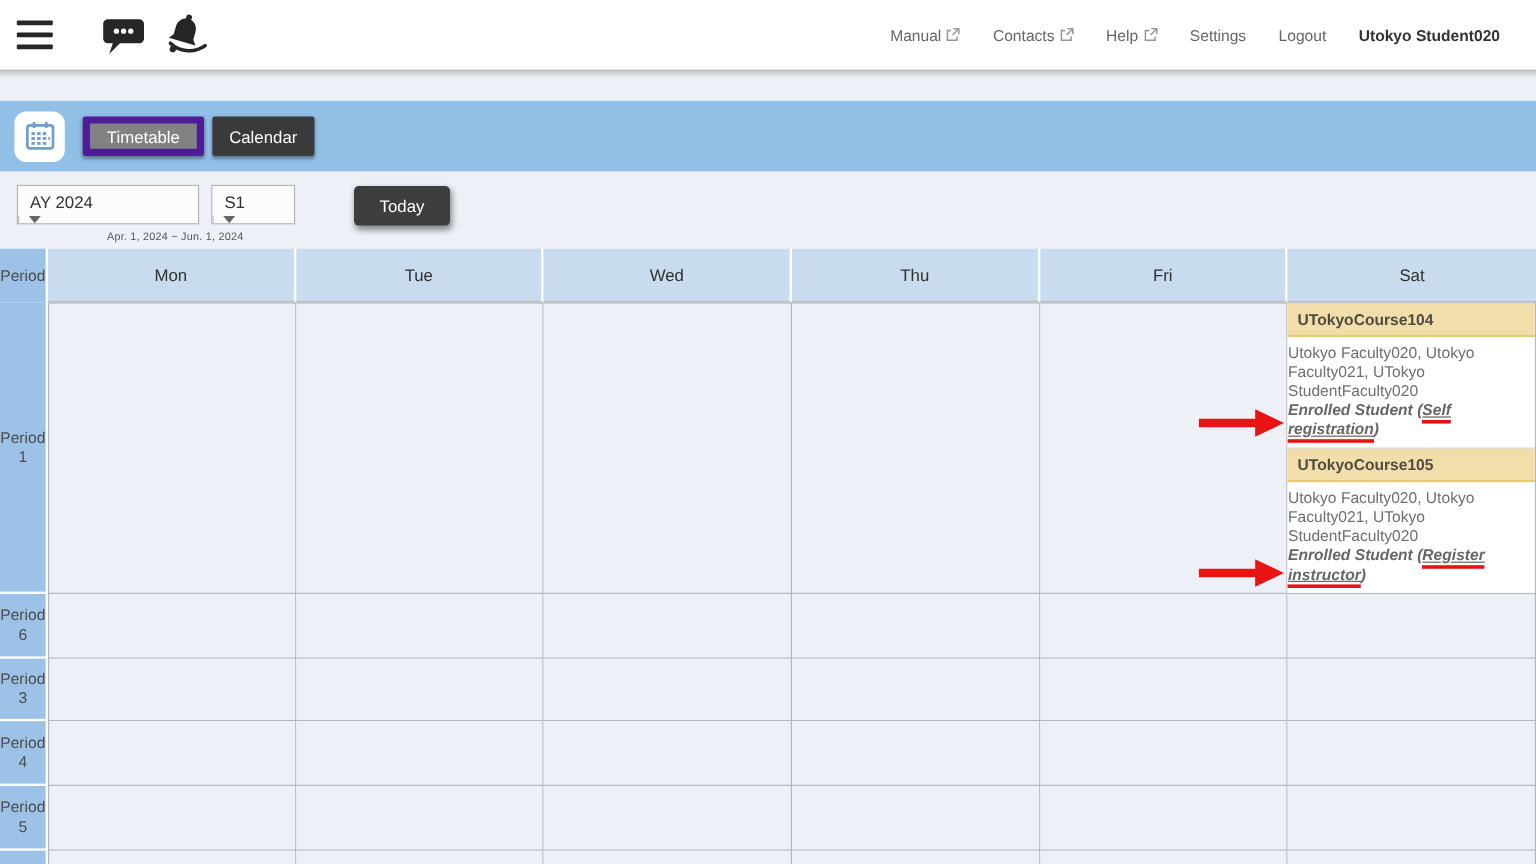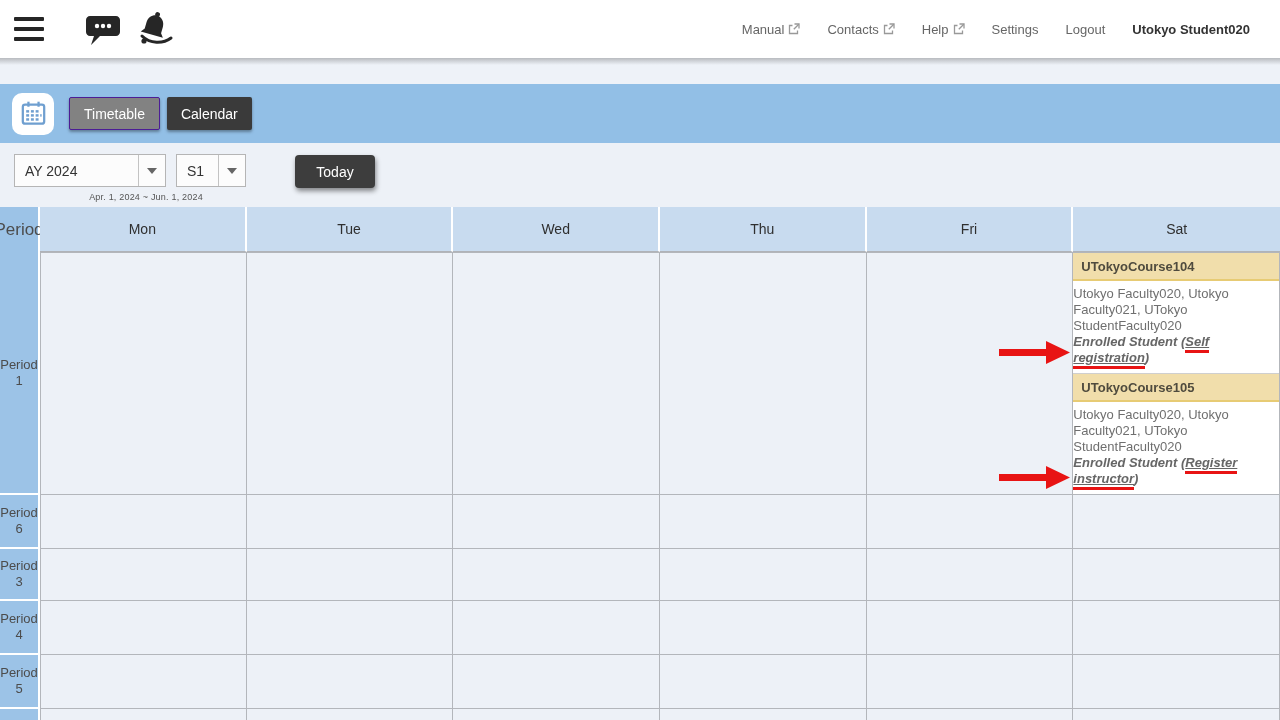--- a/index.html
+++ b/index.html
@@ -22,42 +22,42 @@
   .username { font-weight:bold; color:#333; cursor:default; }
 
   
   .substrip { height:26px; background:#eef2f8; }
   .banner { height:59px; background:#92bfe6; display:flex; align-items:center; padding-left:12px; }
   .cal-badge { width:42px; height:42px; background:#fff; border-radius:10px;
                display:flex; align-items:center; justify-content:center; }
   .tabs { display:flex; gap:7px; margin-left:15px; }
   .tab { height:33px; padding:0 14px; display:flex; align-items:center; color:#fff; font-size:14px;
          border-radius:2px; box-shadow:0 2px 3px rgba(0,0,0,.35); cursor:pointer; white-space:nowrap; }
-  .tab-timetable { background:#828282; border:1px solid #4c1d95; }
+  .tab-timetable { background:#828282; border:6px solid #4c1d95; }
   .tab-calendar { background:#3a3a3a; }
 
   
   .controls { position:relative; height:64px; background:#edf1f7; }
   .select { position:absolute; top:11px; height:33px; background:#fcfcfc; border:1px solid #b5b5b5;
-            display:flex; align-items:stretch; cursor:pointer; }
+            display:flex; align-items:stretch; cursor:pointer;flex-direction:column; }
   .select-year { left:14px; width:152px; }
   .select-term { left:176px; width:70px; }
   .select-label { flex:1; display:flex; align-items:center; padding-left:10px; font-size:14px; color:#333; }
   .select-arrow { width:27px; border-left:1px solid #c3c3c3; display:flex; align-items:center; justify-content:center; }
   .caret { width:0; height:0; border-left:5px solid transparent; border-right:5px solid transparent;
            border-top:6px solid #666; }
   .btn-today { position:absolute; left:295px; top:12px; width:80px; height:33px; background:#3d3d3d;
                color:#fff; border:none; border-radius:4px; font-size:14px; font-family:inherit;
                box-shadow:1px 3px 5px rgba(0,0,0,.45); cursor:pointer; }
   .daterange { position:absolute; left:30px; top:49px; width:232px; text-align:center;
                font-size:9px; color:#555; letter-spacing:.2px; }
 
   
   .tt-head { display:grid; grid-template-columns:40px repeat(6,1fr); height:45px; background:#fff; }
-  .corner { background:#9cc3e7; color:#4c4c4c; font-size:17px;
+  .corner { background:#9cc3e7; color:#4c4c4c; font-size:13px;
             display:flex; align-items:center; justify-content:center; border-right:2px solid #fff; }
   .dayh { background:#c8dbef; color:#2f2f2f; font-size:14px;
           display:flex; align-items:center; justify-content:center;
           border-right:2px solid #fff; border-bottom:1px solid #b0b3b8; }
   .tt-head > div:last-child { border-right:none; }
 
   .tt-row { display:grid; grid-template-columns:40px repeat(6,1fr); }
   .r1 { height:243px; } .r2 { height:54px; } .r3 { height:52px; }
   .r4 { height:54px; } .r5 { height:54px; } .r6 { height:40px; }
   .plabel { background:#9cc3e7; color:#4c4c4c; font-size:13px; line-height:16px; text-align:center;

